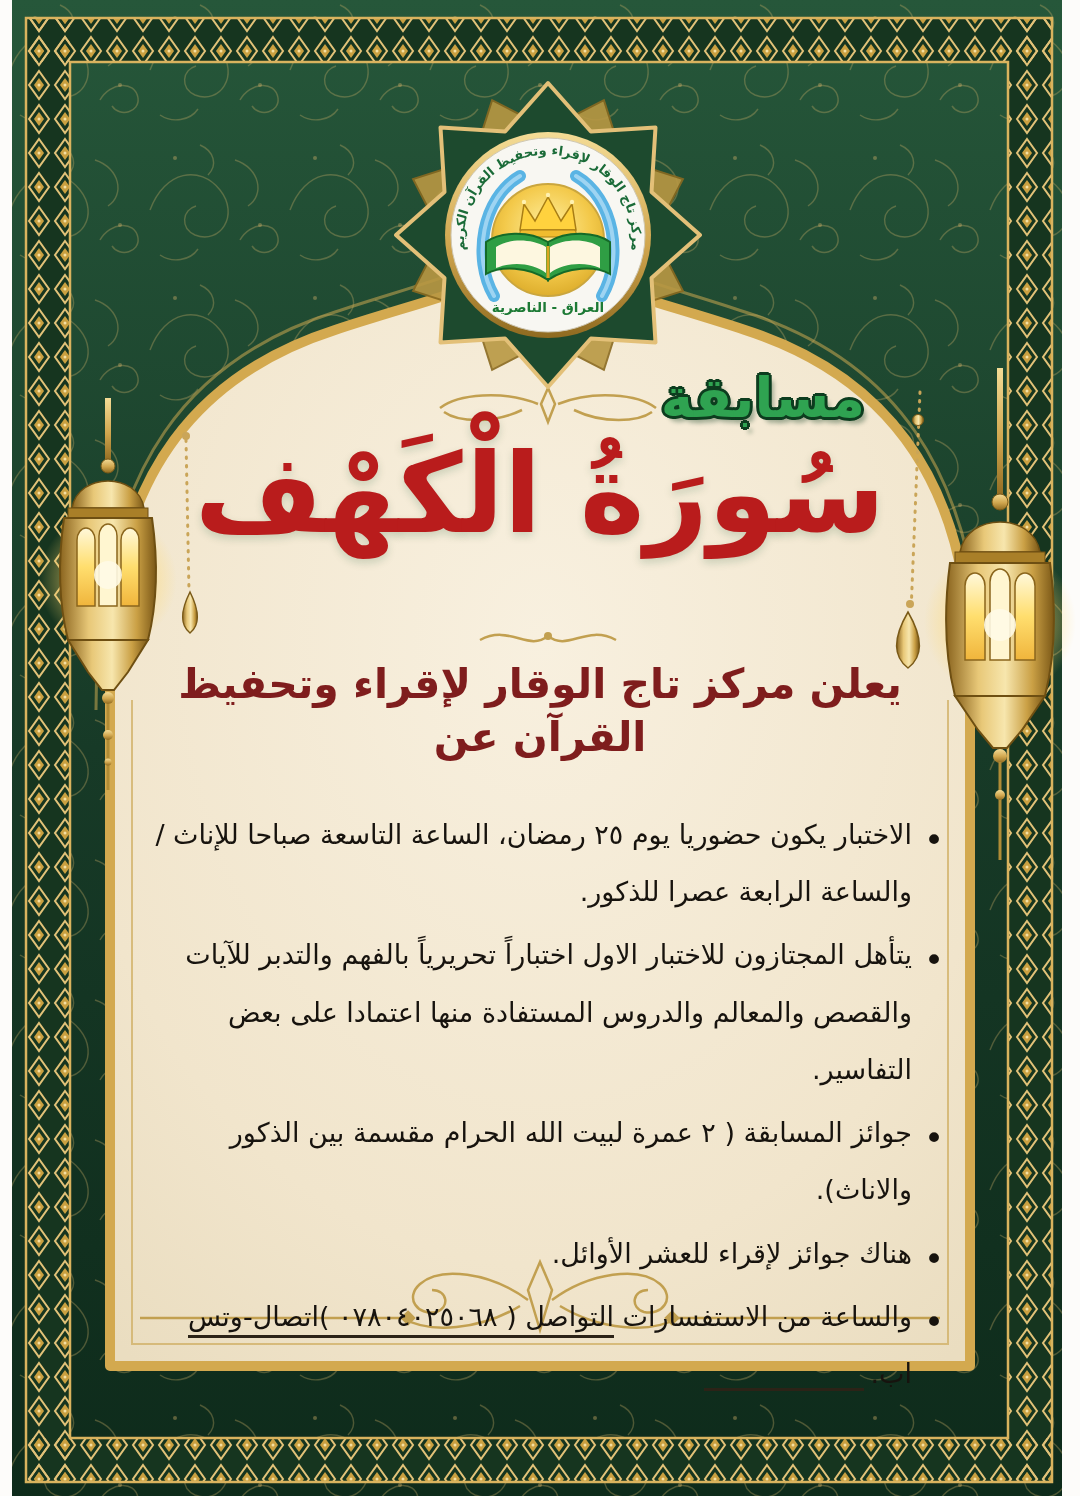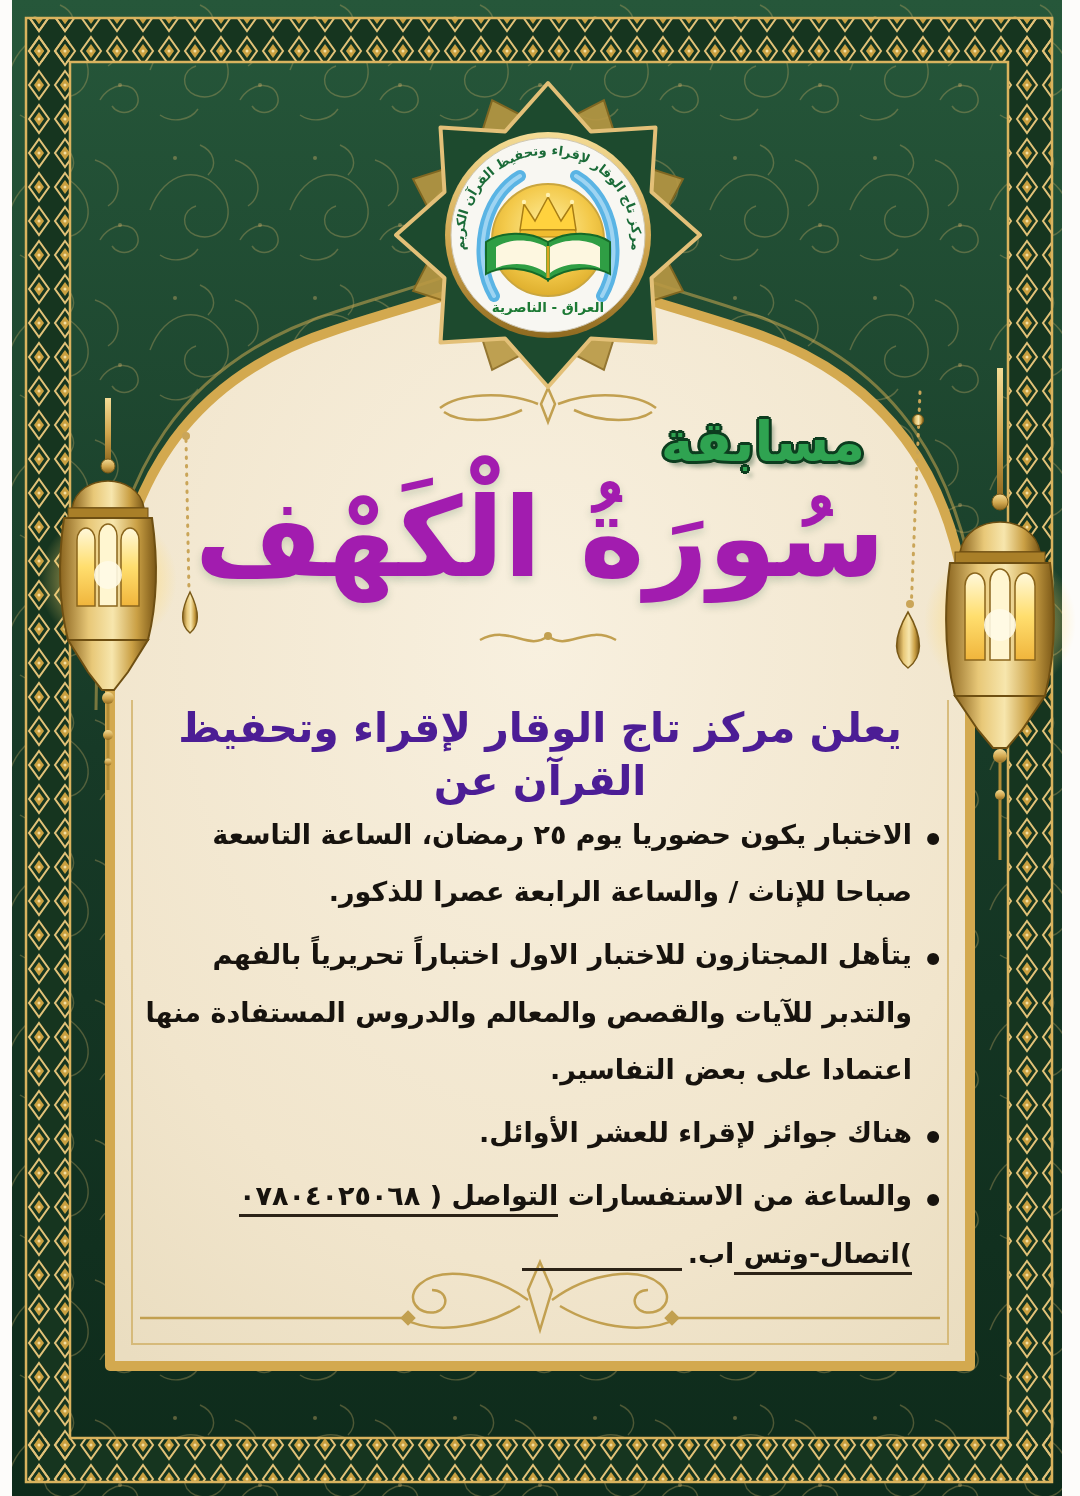--- a/index.html
+++ b/index.html
@@ -1,46 +1,46 @@
 <!DOCTYPE html>
 <html lang="ar" dir="rtl"><head>
 <meta charset="utf-8">
 <style>
   html,body{margin:0;padding:0;background:#ffffff;}
   .poster{
     position:relative;width:1080px;height:1496px;overflow:hidden;
     font-family:"DejaVu Sans",sans-serif;background:#ffffff;
   }
   .art{position:absolute;left:0;top:0;}
-  .txt{position:absolute;direction:rtl;margin-top:44px;}
+  .txt{position:absolute;direction:rtl;}
 
   .badge{
     left:648px;top:366px;width:230px;text-align:center;
     font-size:55px;font-weight:bold;color:#2fa351;letter-spacing:1px;
     text-shadow:2px 2px 0 #0d3d1f,-2px 2px 0 #0d3d1f,2px -2px 0 #0d3d1f,-2px -2px 0 #0d3d1f,
                 0 3px 0 #0d3d1f,3px 0 0 #0d3d1f,0 -3px 0 #0d3d1f,-3px 0 0 #0d3d1f,
                 5px 6px 4px rgba(13,61,31,.35);
   }
   .main-title{
     left:120px;top:412px;width:840px;text-align:center;
-    font-size:110px;font-weight:bold;color:#a21caf;line-height:1.5;
+    font-size:110px;font-weight:bold;color:#b91c1c;line-height:1.5;
     text-shadow:0 4px 8px rgba(10,80,40,.18);
   }
   .announce1{
     left:110px;top:658px;width:860px;text-align:center;
-    font-size:41px;font-weight:bold;color:#4c1d95;line-height:1.3;
+    font-size:41px;font-weight:bold;color:#7f1d1d;line-height:1.3;
   }
   .announce2{
     left:90px;top:726px;width:900px;text-align:center;
     font-size:41px;font-weight:bold;color:#191410;line-height:1.3;
   }
   .announce2 .hl{color:#da2517;text-shadow:0 1px 0 rgba(140,10,5,.25);}
   .bullets{
     left:142px;top:806px;width:806px;margin:0;padding:0;list-style:none;
-    font-size:27px;font-weight:bold;color:#17130e;line-height:2.12;text-align:right;
+    font-size:27px;font-weight:normal;color:#17130e;line-height:2.12;text-align:right;
   }
   .bullets li{position:relative;padding-right:36px;margin:0 0 6px 0;}
   .bullets li::before{
     content:"\2022";position:absolute;right:4px;top:-2px;font-size:34px;color:#17130e;
   }
   .u{border-bottom:3px solid #2c2317;padding-bottom:3px;}
   .tail{display:inline-block;width:160px;border-bottom:3px solid #2c2317;transform:translateY(8px);margin-right:6px;}
 </style>
 </head>
 <body>
@@ -240,19 +240,20 @@
   <div class="txt badge">مسابقة</div>
 
   <div class="txt main-title">سُورَةُ الْكَهْف</div>
 
   <div class="txt announce1">يعلن مركز تاج الوقار لإقراء وتحفيظ القرآن عن</div>
 
 
   <ul class="txt bullets">
     <li>الاختبار يكون حضوريا يوم ٢٥ رمضان، الساعة التاسعة صباحا للإناث / والساعة الرابعة عصرا للذكور.</li>
     <li>يتأهل المجتازون للاختبار الاول اختباراً تحريرياً بالفهم والتدبر للآيات والقصص والمعالم والدروس المستفادة منها اعتمادا على بعض التفاسير.</li>
+    <li>جوائز المسابقة ( ٢ عمرة لبيت الله الحرام مقسمة بين الذكور والاناث).</li>
     <li>هناك جوائز لإقراء للعشر الأوائل.</li>
     <li>
       <span>والساعة من الاستفسارات </span><span class="u">التواصل ( ٠٧٨٠٤٠٢٥٠٦٨ )اتصال-وتس </span><span>اب.</span><span class="tail"></span>
     </li>
   </ul>
 
 </div>
 
 </body></html>

